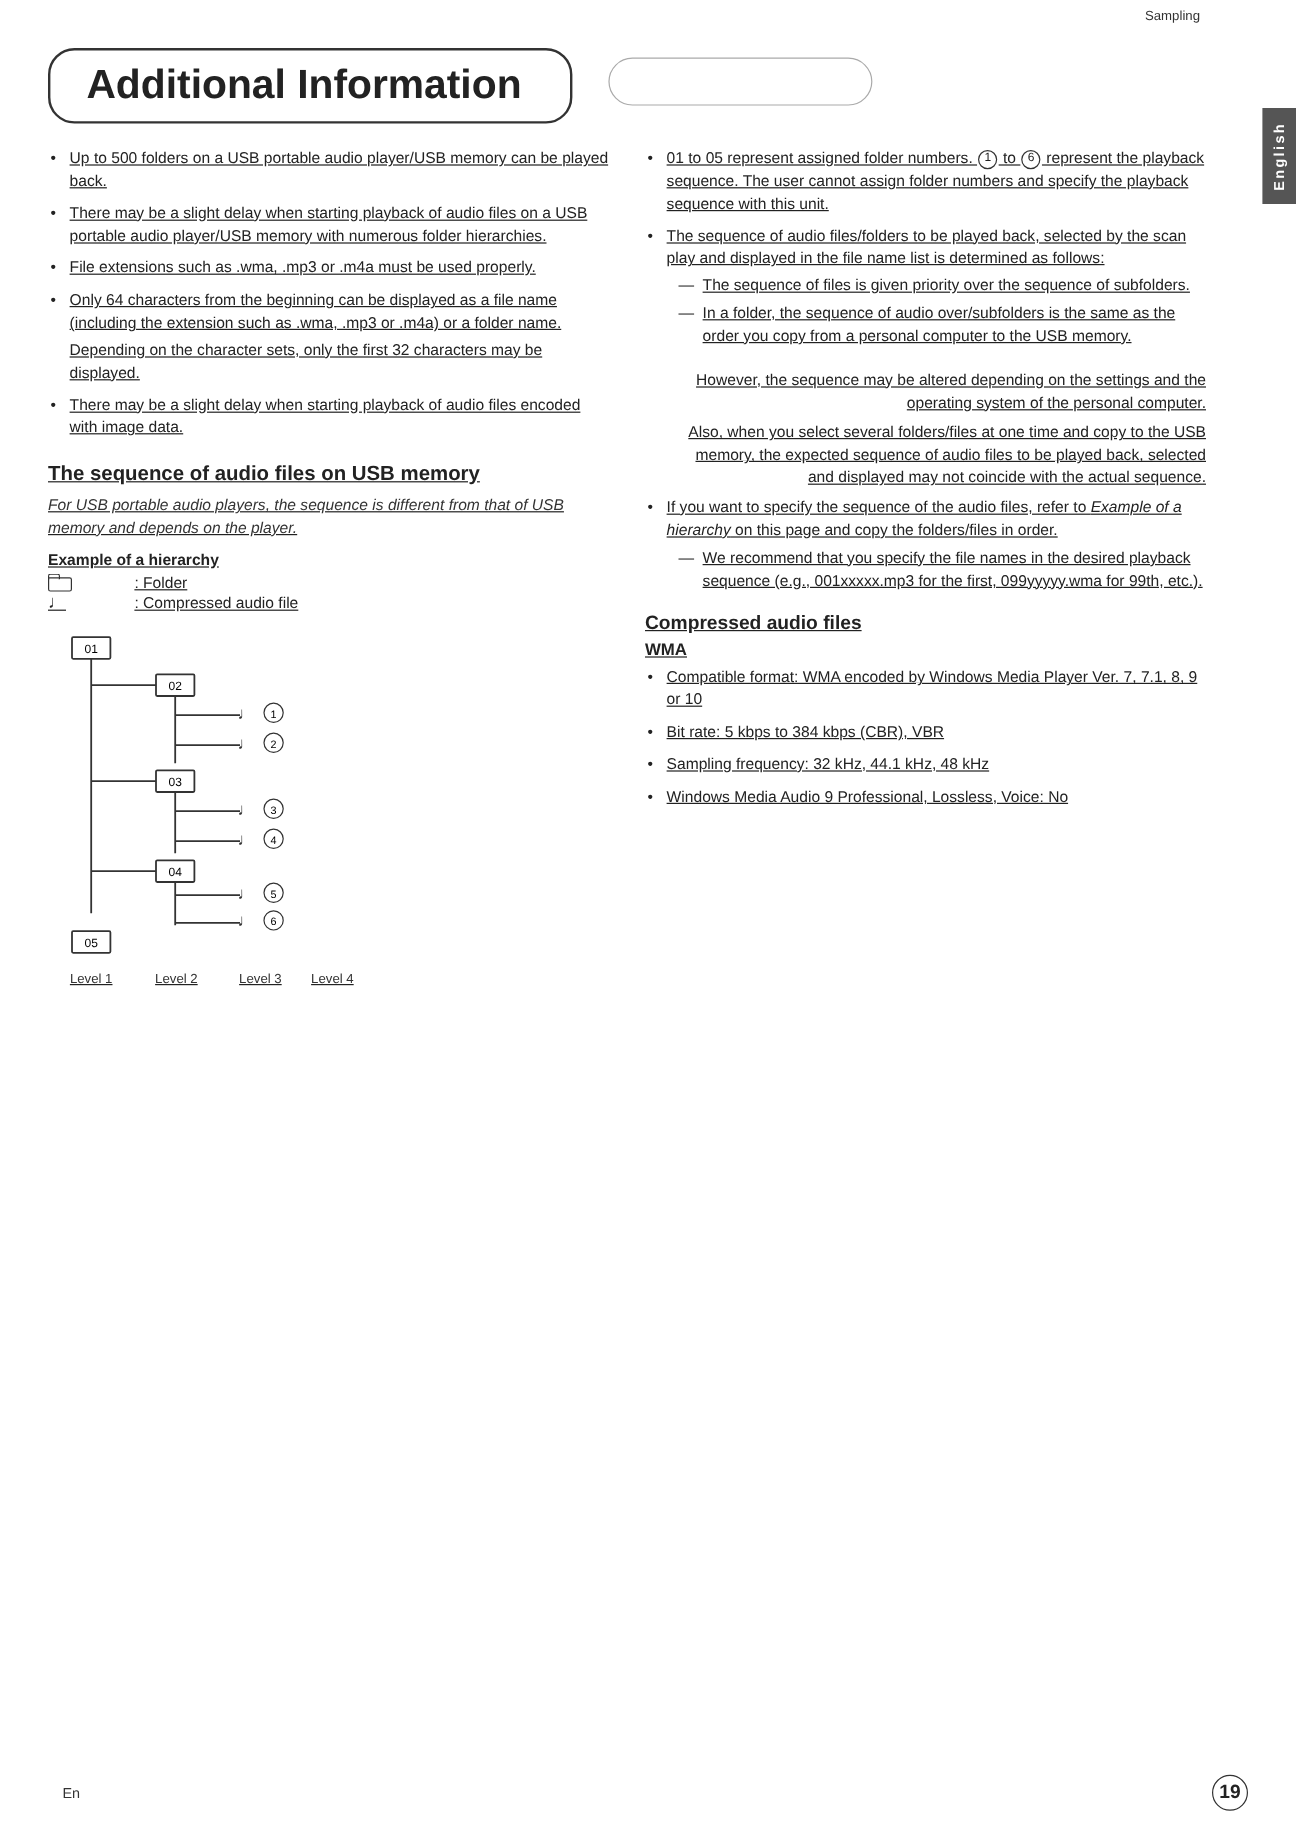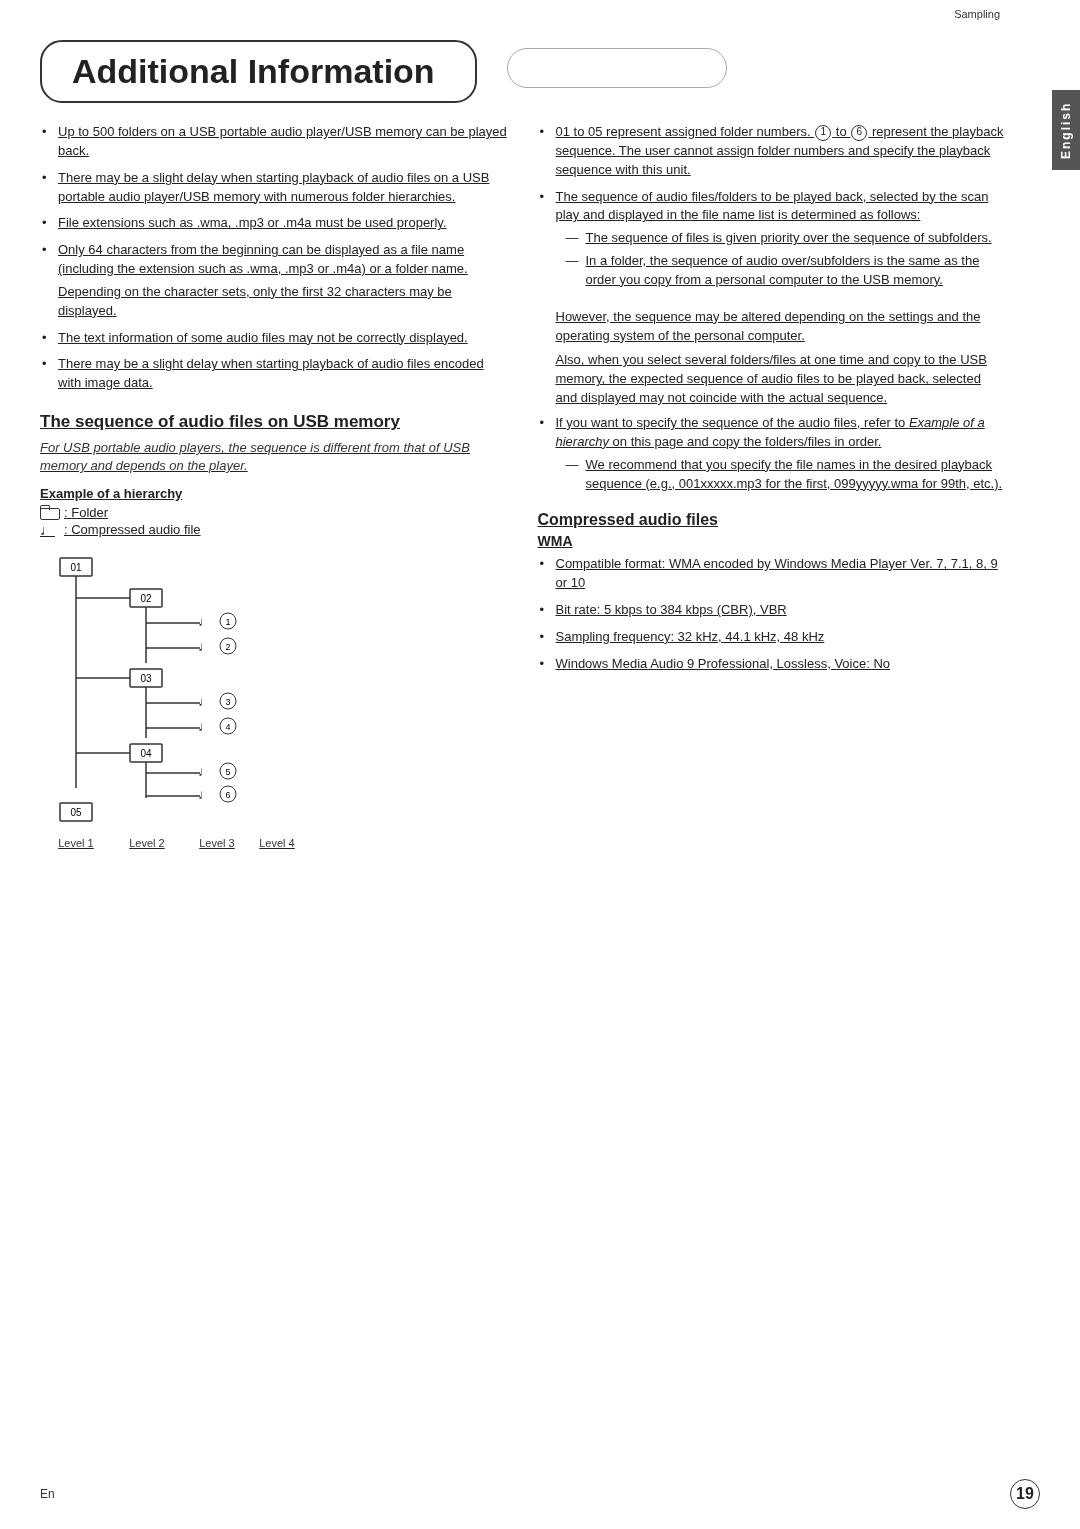--- a/index.html
+++ b/index.html
@@ -126,20 +126,21 @@
       content: '—';
       position: absolute;
       left: 0;
       top: 0;
     }
     .indent-para {
       padding-left: 18px;
       margin-bottom: 6px;
       line-height: 1.45;
       font-size: 13px;
+      text-align: right;
     }
     
     .section-heading {
       font-size: 17px;
       font-weight: bold;
       margin: 18px 0 6px 0;
       line-height: 1.3;
     }
     .italic-para {
       font-style: italic;
@@ -154,20 +155,21 @@
       margin-bottom: 4px;
     }
     .hierarchy-legend {
       margin-bottom: 6px;
     }
     .legend-item {
       display: flex;
       align-items: center;
       font-size: 13px;
       margin-bottom: 2px;
+      gap: 48px;
     }
     
     .folder-icon {
       display: inline-block;
       width: 18px;
       height: 14px;
       position: relative;
       margin-right: 6px;
     }
     .folder-icon::before {
@@ -225,21 +227,21 @@
     }
     .wma-heading {
       font-size: 14px;
       font-weight: bold;
       margin-bottom: 6px;
     }
     
     .footer {
       position: absolute;
       bottom: 20px;
-      left: 0;
+      left: 12px;
       right: 0;
       display: flex;
       justify-content: space-between;
       align-items: center;
       padding: 0 40px;
       font-size: 12px;
     }
     .page-num-box {
       border: 1.5px solid #333;
       border-radius: 50%;
@@ -283,21 +285,20 @@
   <div class="main-content">
 
     <div class="left-col">
       <ul class="bullet-list">
         <li>Up to 500 folders on a USB portable audio player/USB memory can be played back.</li>
         <li>There may be a slight delay when starting playback of audio files on a USB portable audio player/USB memory with numerous folder hierarchies.</li>
         <li>File extensions such as .wma, .mp3 or .m4a must be used properly.</li>
         <li>Only 64 characters from the beginning can be displayed as a file name (including the extension such as .wma, .mp3 or .m4a) or a folder name.
           <div style="margin-top:4px;">Depending on the character sets, only the first 32 characters may be displayed.</div>
         </li>
-        <li>The text information of some audio files may not be correctly displayed.</li>
         <li>There may be a slight delay when starting playback of audio files encoded with image data.</li>
       </ul>
 
       <div class="section-heading">The sequence of audio files on USB memory</div>
       <div class="italic-para">For USB portable audio players, the sequence is different from that of USB memory and depends on the player.</div>
 
       <div class="bold-label">Example of a hierarchy</div>
 
       <div class="hierarchy-legend">
         <div class="legend-item">

